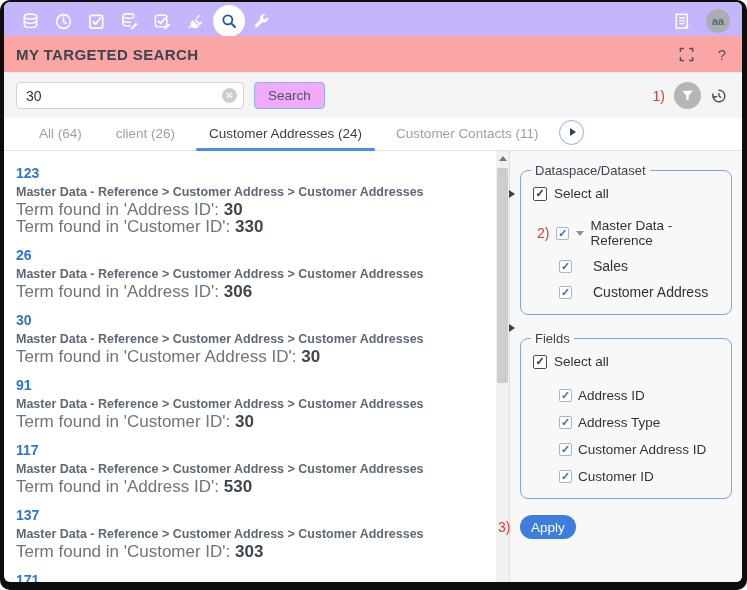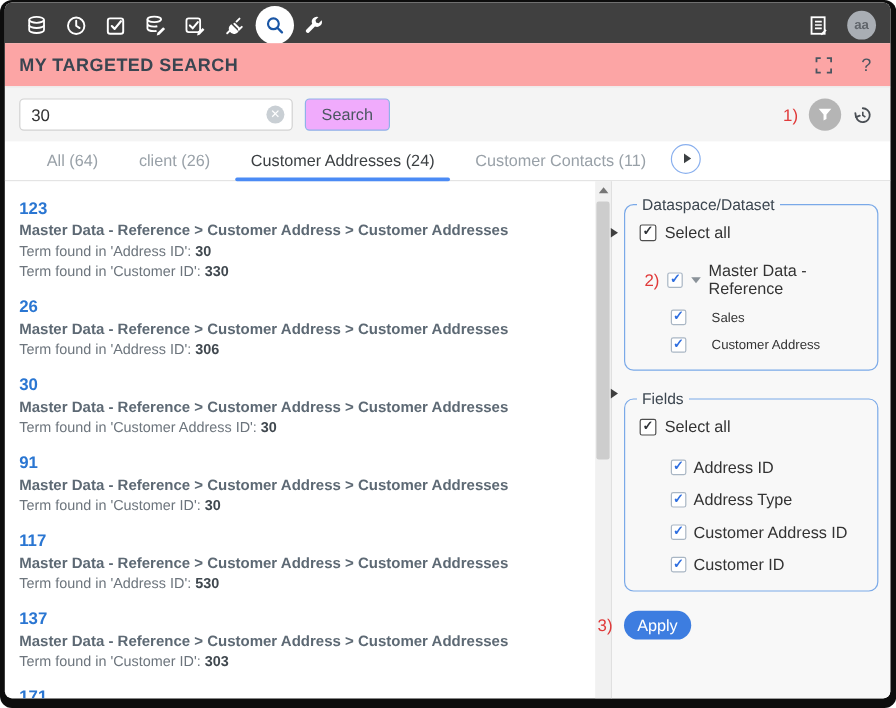--- a/index.html
+++ b/index.html
@@ -4,21 +4,21 @@
 <style>
   * { margin:0; padding:0; box-sizing:border-box; }
   html,body { background:#ffffff; }
   body { font-family:"Liberation Sans", sans-serif; }
 
   .frame { width:747px; height:590px; background:#0d0d0d; border-radius:10px; position:relative; }
   .screen { position:absolute; top:2px; left:4px; right:5px; bottom:8px; background:#fff;
             border-radius:6px; overflow:hidden; display:flex; flex-direction:column; }
 
   
-  .toolbar { height:34px; background:#404040; display:flex; align-items:center;
+  .toolbar { height:34px; background:#c4b5fd; display:flex; align-items:center;
              padding:4px 12px 0 10px; flex-shrink:0; }
   .tb-icon { width:33px; height:34px; display:flex; align-items:center; justify-content:center; cursor:pointer; }
   .tb-search-wrap { width:33px; height:34px; display:flex; align-items:center; justify-content:center; }
   .tb-search-circle { width:32px; height:32px; background:#fff; border-radius:50%;
              display:flex; align-items:center; justify-content:center; }
   .tb-right { margin-left:auto; display:flex; align-items:center; gap:15px; }
   .avatar { width:24px; height:24px; border-radius:50%; background:#a9aeb4; color:#5f646a;
             font-size:11px; font-weight:bold; display:flex; align-items:center; justify-content:center; cursor:pointer; }
 
   
@@ -54,21 +54,21 @@
               display:flex; align-items:center; justify-content:center; align-self:center; margin-bottom:4px; cursor:pointer; }
   .tab-more-tri { width:0; height:0; border-left:6px solid #3c4043; border-top:4px solid transparent;
                   border-bottom:4px solid transparent; margin-left:2px; }
 
   
   .content { flex:1; display:flex; min-height:0; }
   .results { flex:1; padding:14px 6px 0 12px; overflow:hidden; }
   .result { margin-bottom:12px; }
   .result-title { color:#2a76d2; font-weight:bold; font-size:14px; margin-bottom:3px; cursor:pointer; }
   .result-breadcrumb { color:#5d6974; font-weight:bold; font-size:12.5px; line-height:17px; }
-  .result-term { color:#6d757d; font-size:12px; line-height:17px; }
+  .result-term { color:#6d757d; font-size:17px; line-height:17px; }
   .result-term .term-val { color:#3f474e; font-weight:bold; }
 
   
   .vscroll { width:13px; background:#f1f1f1; position:relative; flex-shrink:0; }
   .vscroll-up { height:14px; display:flex; align-items:center; justify-content:center; cursor:pointer; }
   .vscroll-up-tri { width:0; height:0; border-bottom:5px solid #777; border-left:4px solid transparent;
                     border-right:4px solid transparent; }
   .vscroll-thumb { position:absolute; top:17px; left:1px; width:11px; height:215px;
                    background:#cdcdcd; border-radius:2px; cursor:pointer; }
 
@@ -85,21 +85,21 @@
              color:#2f3338; font-size:11px; font-weight:bold; line-height:11px; text-align:center; cursor:pointer; flex-shrink:0; }
   .cb-dark::after { content:"\2713"; }
   .cb-blue { width:13px; height:13px; border:1px solid #a9b6c4; border-radius:2px; background:#fff;
              color:#2f6fe0; font-size:11px; font-weight:bold; line-height:11px; text-align:center; cursor:pointer; flex-shrink:0; }
   .cb-blue::after { content:"\2713"; }
   .select-all-row { margin:6px 0 0 2px; }
   .select-all-row .cb-label { margin-left:7px; font-size:13.5px; color:#333; }
   .tree-root-row { margin:17px 0 0 6px; font-size:13.5px; color:#333; }
   .tree-caret { width:0; height:0; border-top:5px solid #8a9299; border-left:4.5px solid transparent;
                 border-right:4.5px solid transparent; margin:0 6px 0 7px; cursor:pointer; }
-  .tree-child-row { margin:10px 0 0 28px; font-size:11px; color:#333; }
+  .tree-child-row { margin:10px 0 0 28px; font-size:14px; color:#333; }
   .tree-child-row .cb-label { margin-left:21px; }
   .field-row { margin:12px 0 0 28px; font-size:13.5px; color:#333; }
   .field-row .cb-label { margin-left:6px; }
   .field-row.first { margin-top:19px; }
   .apply-row { display:flex; align-items:center; position:relative; margin:2px 0 0 0; }
   .apply-ann { position:absolute; left:-22px; }
   .apply-btn { background:#3d7de0; color:#fff; border:none; border-radius:12px; height:24px; padding:0 11px;
                font-size:13.5px; cursor:pointer; font-family:"Liberation Sans",sans-serif; }
 </style>
 </head>

